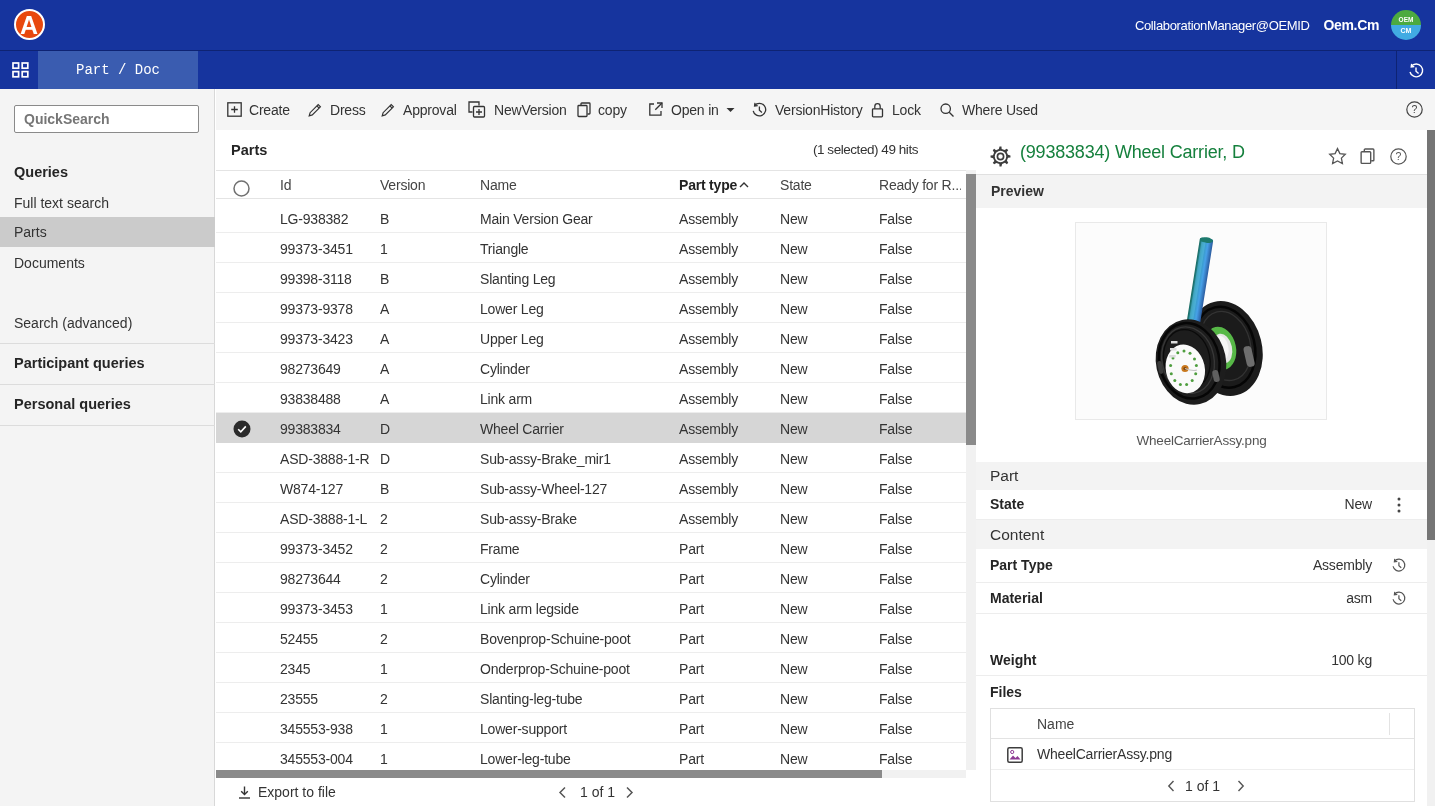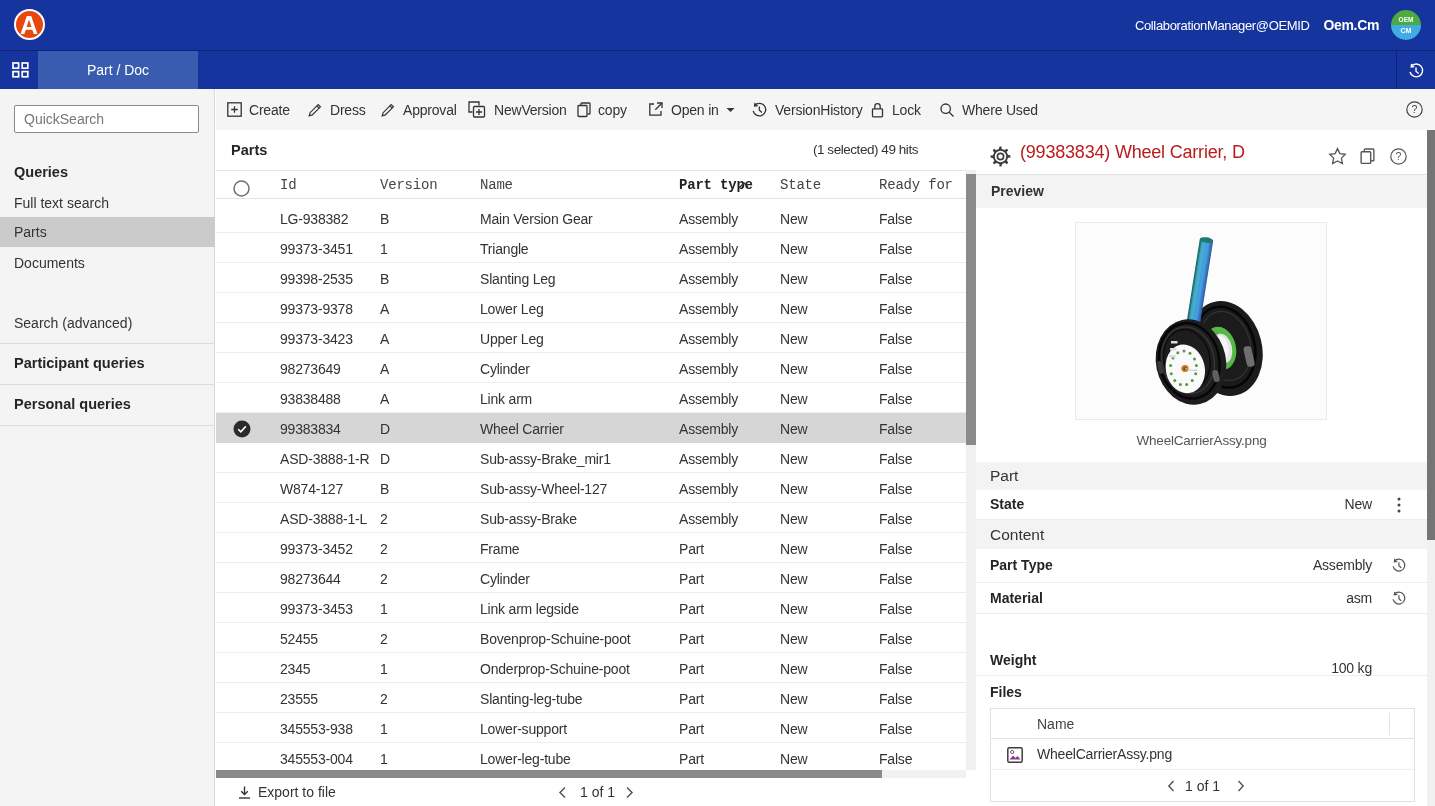--- a/index.html
+++ b/index.html
@@ -11,37 +11,37 @@
 #logo { left:14px; top:9px; width:31px; height:31px; border-radius:50%; background:#e8480e; border:2.5px solid #fff; }
 #logoA { left:0; top:0.5px; width:26px; height:25px; color:#fff; font-weight:bold; font-size:25px; text-align:center; line-height:26px; }
 #apptitle { left:55px; top:0; height:50px; line-height:50px; color:#fff; font-size:15px; letter-spacing:-0.4px; }
 #apptitle b { font-size:15px; }
 #topright { right:56px; top:0; height:50px; line-height:50px; color:#fff; font-size:13px; letter-spacing:-0.35px; }
 #topright b { margin-left:14px; font-size:14px; }
 #avatar { right:14px; top:10px; width:30px; height:30px; border-radius:50%; overflow:hidden; }
 #avatar .t { position:absolute; left:0; top:0; width:30px; height:15px; background:#4caa40; color:#fff; font-size:6.5px; font-weight:bold; text-align:center; line-height:19px; }
 #avatar .b { position:absolute; left:0; top:15px; width:30px; height:15px; background:#41abe3; color:#fff; font-size:7px; font-weight:bold; text-align:center; line-height:12px; }
 
-#navbar { left:0; top:50px; width:1435px; height:39px; background:#16349e; border-top:1px solid #0e2373; }
+#navbar { left:0; top:50px; width:1435px; height:39px; background:#16349e; border-top:1px solid #0e2373;font-family:Liberation Mono, monospace; }
 #navtab { left:38px; top:0px; width:160px; height:38px; background:#3a5cb0; color:#fff; font-size:14px; text-align:center; line-height:38px; }
 #navdiv { left:1396px; top:0; width:1px; height:38px; background:#0e2373; }
 
 #sidebar { left:0; top:89px; width:215px; height:717px; background:#f4f4f4; border-right:1px solid #d8d8d8; }
-#qsearch { left:14px; top:16px; width:185px; height:28px; background:#fff; border:1px solid #8a8a8a; border-radius:2px; color:#767676; font-size:14px; line-height:26px; padding-left:9px; }
+#qsearch { left:14px; top:16px; width:185px; height:28px; background:#fff; border:1px solid #8a8a8a; border-radius:2px; color:#767676; font-size:14px; line-height:26px; padding-left:9px;font-weight:bold; }
 .snavh { left:14px; font-weight:bold; font-size:14.5px; color:#252525; }
 .snavi { left:0; width:215px; height:30px; line-height:30px; padding-left:14px; font-size:14px; color:#333; }
 .ssep { left:0; width:215px; height:1px; background:#dcdcdc; }
 
 #toolbar { left:216px; top:89px; width:1219px; height:41px; background:#f5f5f5; }
 .tbi { position:absolute; top:0; height:41px; display:flex; align-items:center; gap:7px; font-size:14px; color:#333; letter-spacing:-0.2px; }
 
 #tablearea { left:216px; top:130px; width:760px; height:676px; background:#fff; }
 #ptitle { left:15px; top:0; height:40px; line-height:40px; font-weight:bold; font-size:14.5px; color:#252525; }
 #hits { right:58px; top:0; height:40px; line-height:40px; font-size:13.5px; color:#333; letter-spacing:-0.45px; }
-#thead { left:0; top:40px; width:750px; height:29px; border-top:1px solid #e4e4e4; border-bottom:1px solid #e4e4e4; font-size:14px; color:#444;font-family:Liberation Mono, monospace; }
+#thead { left:0; top:40px; width:750px; height:29px; border-top:1px solid #e4e4e4; border-bottom:1px solid #e4e4e4; font-size:14px; color:#444; }
 #thead .hc { position:absolute; top:0; height:28px; line-height:28px; letter-spacing:-0.2px; }
 .row { position:absolute; left:0; width:750px; height:30px; line-height:32px; font-size:14px; color:#333; border-bottom:1px solid #ededed; letter-spacing:-0.2px; }
 .row div { position:absolute; top:0; height:29px; }
 .c1{left:64px;} .c2{left:164px;} .c3{left:264px;} .c4{left:463px;} .c5{left:564px;} .c6{left:663px;}
 #vscroll { left:750px; top:40px; width:10px; height:600px; background:#f1f1f1; }
 #vthumb { left:750px; top:44px; width:10px; height:271px; background:#8a8a8a; }
 #hscroll { left:0; top:640px; width:750px; height:8px; background:#f1f1f1; }
 #hthumb { left:0; top:640px; width:666px; height:8px; background:#8a8a8a; }
 #tfoot { left:0; top:648px; width:760px; height:28px; background:#fff; font-size:14px; color:#333; }
 
@@ -196,21 +196,21 @@
       </div>
   <div class="row" style="top:103px">
         <div class="c1">99373-3451</div>
         <div class="c2">1</div>
         <div class="c3">Triangle</div>
         <div class="c4">Assembly</div>
         <div class="c5">New</div>
         <div class="c6">False</div>
       </div>
   <div class="row" style="top:133px">
-        <div class="c1">99398-2535</div>
+        <div class="c1">99398-3118</div>
         <div class="c2">B</div>
         <div class="c3">Slanting Leg</div>
         <div class="c4">Assembly</div>
         <div class="c5">New</div>
         <div class="c6">False</div>
       </div>
   <div class="row" style="top:163px">
         <div class="c1">99373-9378</div>
         <div class="c2">A</div>
         <div class="c3">Lower Leg</div>
@@ -362,21 +362,21 @@
         <path d="M2 1.5 L7 6.5 L2 11.5"></path>
       </svg>
   </div>
 </div>
 <div class="abs" id="rpanel">
   <svg class="abs" style="left:14px;top:16px" width="21" height="21" viewBox="0 0 21 21">
 <path d="M8.87 3.08 L9.52 0.55 L11.48 0.55 L11.69 2.99 L14.60 4.10 L16.84 2.77 L18.23 4.16 L16.65 6.03 L17.92 8.87 L20.45 9.52 L20.45 11.48 L18.01 11.69 L16.90 14.60 L18.23 16.84 L16.84 18.23 L14.97 16.65 L12.13 17.92 L11.48 20.45 L9.52 20.45 L9.31 18.01 L6.40 16.90 L4.16 18.23 L2.77 16.84 L4.35 14.97 L3.08 12.13 L0.55 11.48 L0.55 9.52 L2.99 9.31 L4.10 6.40 L2.77 4.16 L4.16 2.77 L6.03 4.35 Z" fill="#3d3d3d"></path>
 <circle cx="10.5" cy="10.5" r="5.7" fill="#fff"></circle>
 <circle cx="10.5" cy="10.5" r="3.1" fill="none" stroke="#3d3d3d" stroke-width="1.7"></circle>
 </svg>
-  <div class="abs" style="left:44px;top:12px;font-size:18px;color:#b91c1c;letter-spacing:-0.2px">(99383834) Wheel Carrier, D</div>
+  <div class="abs" style="left:44px;top:12px;font-size:18px;color:#15803d;letter-spacing:-0.2px">(99383834) Wheel Carrier, D</div>
 
   <svg class="abs" style="left:352px;top:17px" width="19" height="19" viewBox="0 0 19 19" fill="none" stroke="#555" stroke-width="1.3">
       <path d="M9.5 1.6 L11.9 6.6 L17.3 7.3 L13.4 11.1 L14.4 16.5 L9.5 13.9 L4.6 16.5 L5.6 11.1 L1.7 7.3 L7.1 6.6 Z"></path>
     </svg>
   <svg class="abs" style="left:384px;top:18px" width="15" height="17" viewBox="0 0 14 16" fill="none" stroke="#555" stroke-width="1.3">
       <path d="M4 3.5 V1.8 A0.8 0.8 0 0 1 4.8 1 H12.2 A0.8 0.8 0 0 1 13 1.8 V11.2 A0.8 0.8 0 0 1 12.2 12 H10.5"></path>
       <rect x="1" y="3.5" width="9" height="11" rx="0.8"></rect>
     </svg>
   <svg class="abs" style="left:414px;top:18px" width="17" height="17" viewBox="0 0 17 17">
       <circle cx="8.5" cy="8.5" r="7.7" fill="none" stroke="#555" stroke-width="1.2"></circle>
@@ -465,21 +465,21 @@
     <div class="rlab" style="top:0;line-height:30px">Material</div>
     <div class="rval" style="top:0;line-height:30px">asm</div>
       <svg style="position:absolute;right:20px;top:8px" width="16" height="15" viewBox="0 0 17 16" fill="none" stroke="#555" stroke-width="1.3">
         <path d="M3.6 3.5 A6.3 6.3 0 1 1 2.2 8.8"></path>
         <path d="M4 0.9 L3.6 4 L6.7 3.6"></path>
         <path d="M8.4 4.6 V8.2 L10.9 10.4"></path>
       </svg>
   </div>
   <div class="rrow" style="top:515px;height:31px">
     <div class="rlab" style="top:0;line-height:30px">Weight</div>
-    <div class="rval" style="top:8px;line-height:30px">100 kg</div>
+    <div class="rval" style="top:0;line-height:30px">100 kg</div>
   </div>
   <div class="abs rlab" style="top:548px;height:28px;line-height:28px">Files</div>
   <div class="abs" style="left:14px;top:578px;width:425px;height:94px;border:1px solid #e0e0e0">
     <div style="position:absolute;left:0;top:0;width:100%;height:30px;border-bottom:1px solid #e3e3e3">
       <div style="position:absolute;left:46px;top:0;line-height:30px;font-size:14px;color:#444">Name</div>
       <div style="position:absolute;right:24px;top:4px;width:1px;height:22px;background:#e3e3e3"></div>
     </div>
     <div style="position:absolute;left:0;top:30px;width:100%;height:31px;border-bottom:1px solid #eee">
         <svg style="position:absolute;left:16px;top:8px" width="16" height="16" viewBox="0 0 16 16">
           <rect x="0.8" y="0.8" width="14.4" height="14.4" rx="1.5" fill="none" stroke="#3d3d3d" stroke-width="1.5"></rect>

